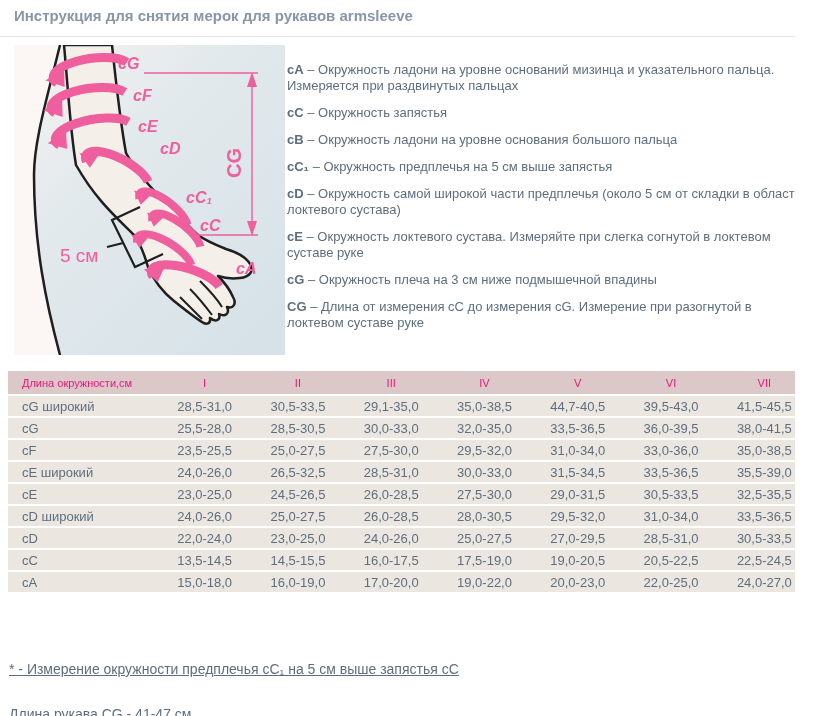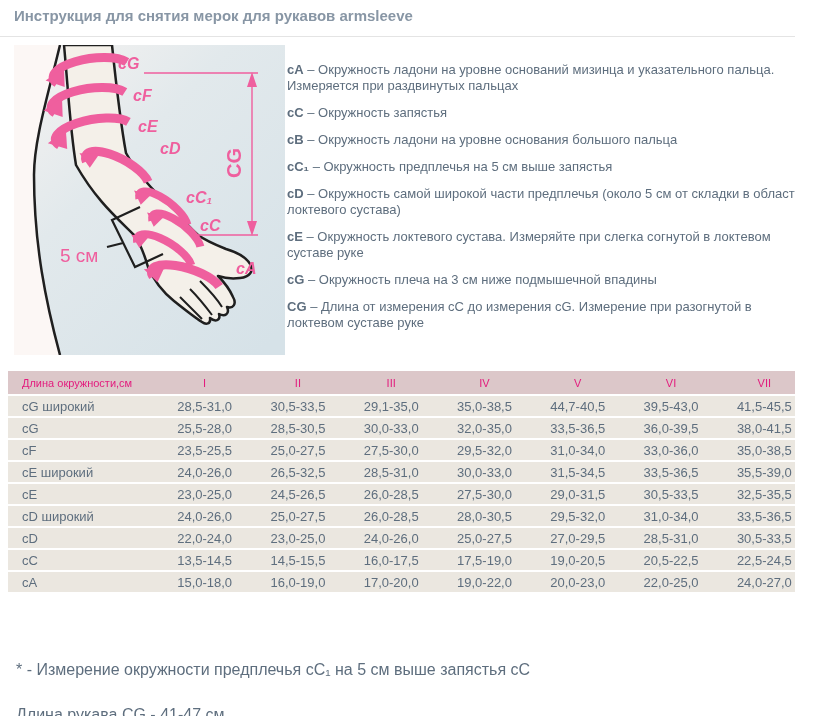--- a/index.html
+++ b/index.html
@@ -21,21 +21,21 @@
   .descriptions{position:absolute;left:287px;top:62px;width:523px;}
   .desc{margin:0 0 11px 0;font-size:13px;line-height:16px;color:var(--c-text);}
   .desc b{font-weight:bold;}
   table.size-table{position:absolute;left:8px;top:369px;width:803px;
     border-collapse:separate;border-spacing:0 2px;table-layout:fixed;}
   .size-table th{background:var(--c-head-bg);color:var(--c-accent);font-weight:normal;
     font-size:11px;height:23px;text-align:center;padding:0;}
   .size-table td{background:var(--c-row-bg);color:var(--c-text);
     font-size:13px;height:20px;text-align:center;padding:0;}
   .size-table .label-col{width:150px;text-align:left;padding-left:14px;}
-  .footnote{position:absolute;left:16px;font-size:16px;color:var(--c-text);}
+  .footnote{position:absolute;left:9px;font-size:14px;color:var(--c-text);text-decoration:underline;}
   .footnote.fn1{top:661px;}
   .footnote.fn2{top:690px;margin-top:16px;}
   
   .pinkF{fill:var(--c-pink);}
   .pinkS{stroke:var(--c-pink);fill:none;}
   .pinkT{fill:var(--c-pink);font-style:italic;font-weight:bold;font-size:16px;}
   .ink{stroke:#1f1f1f;fill:none;}
 </style>
 </head>
 <body>

